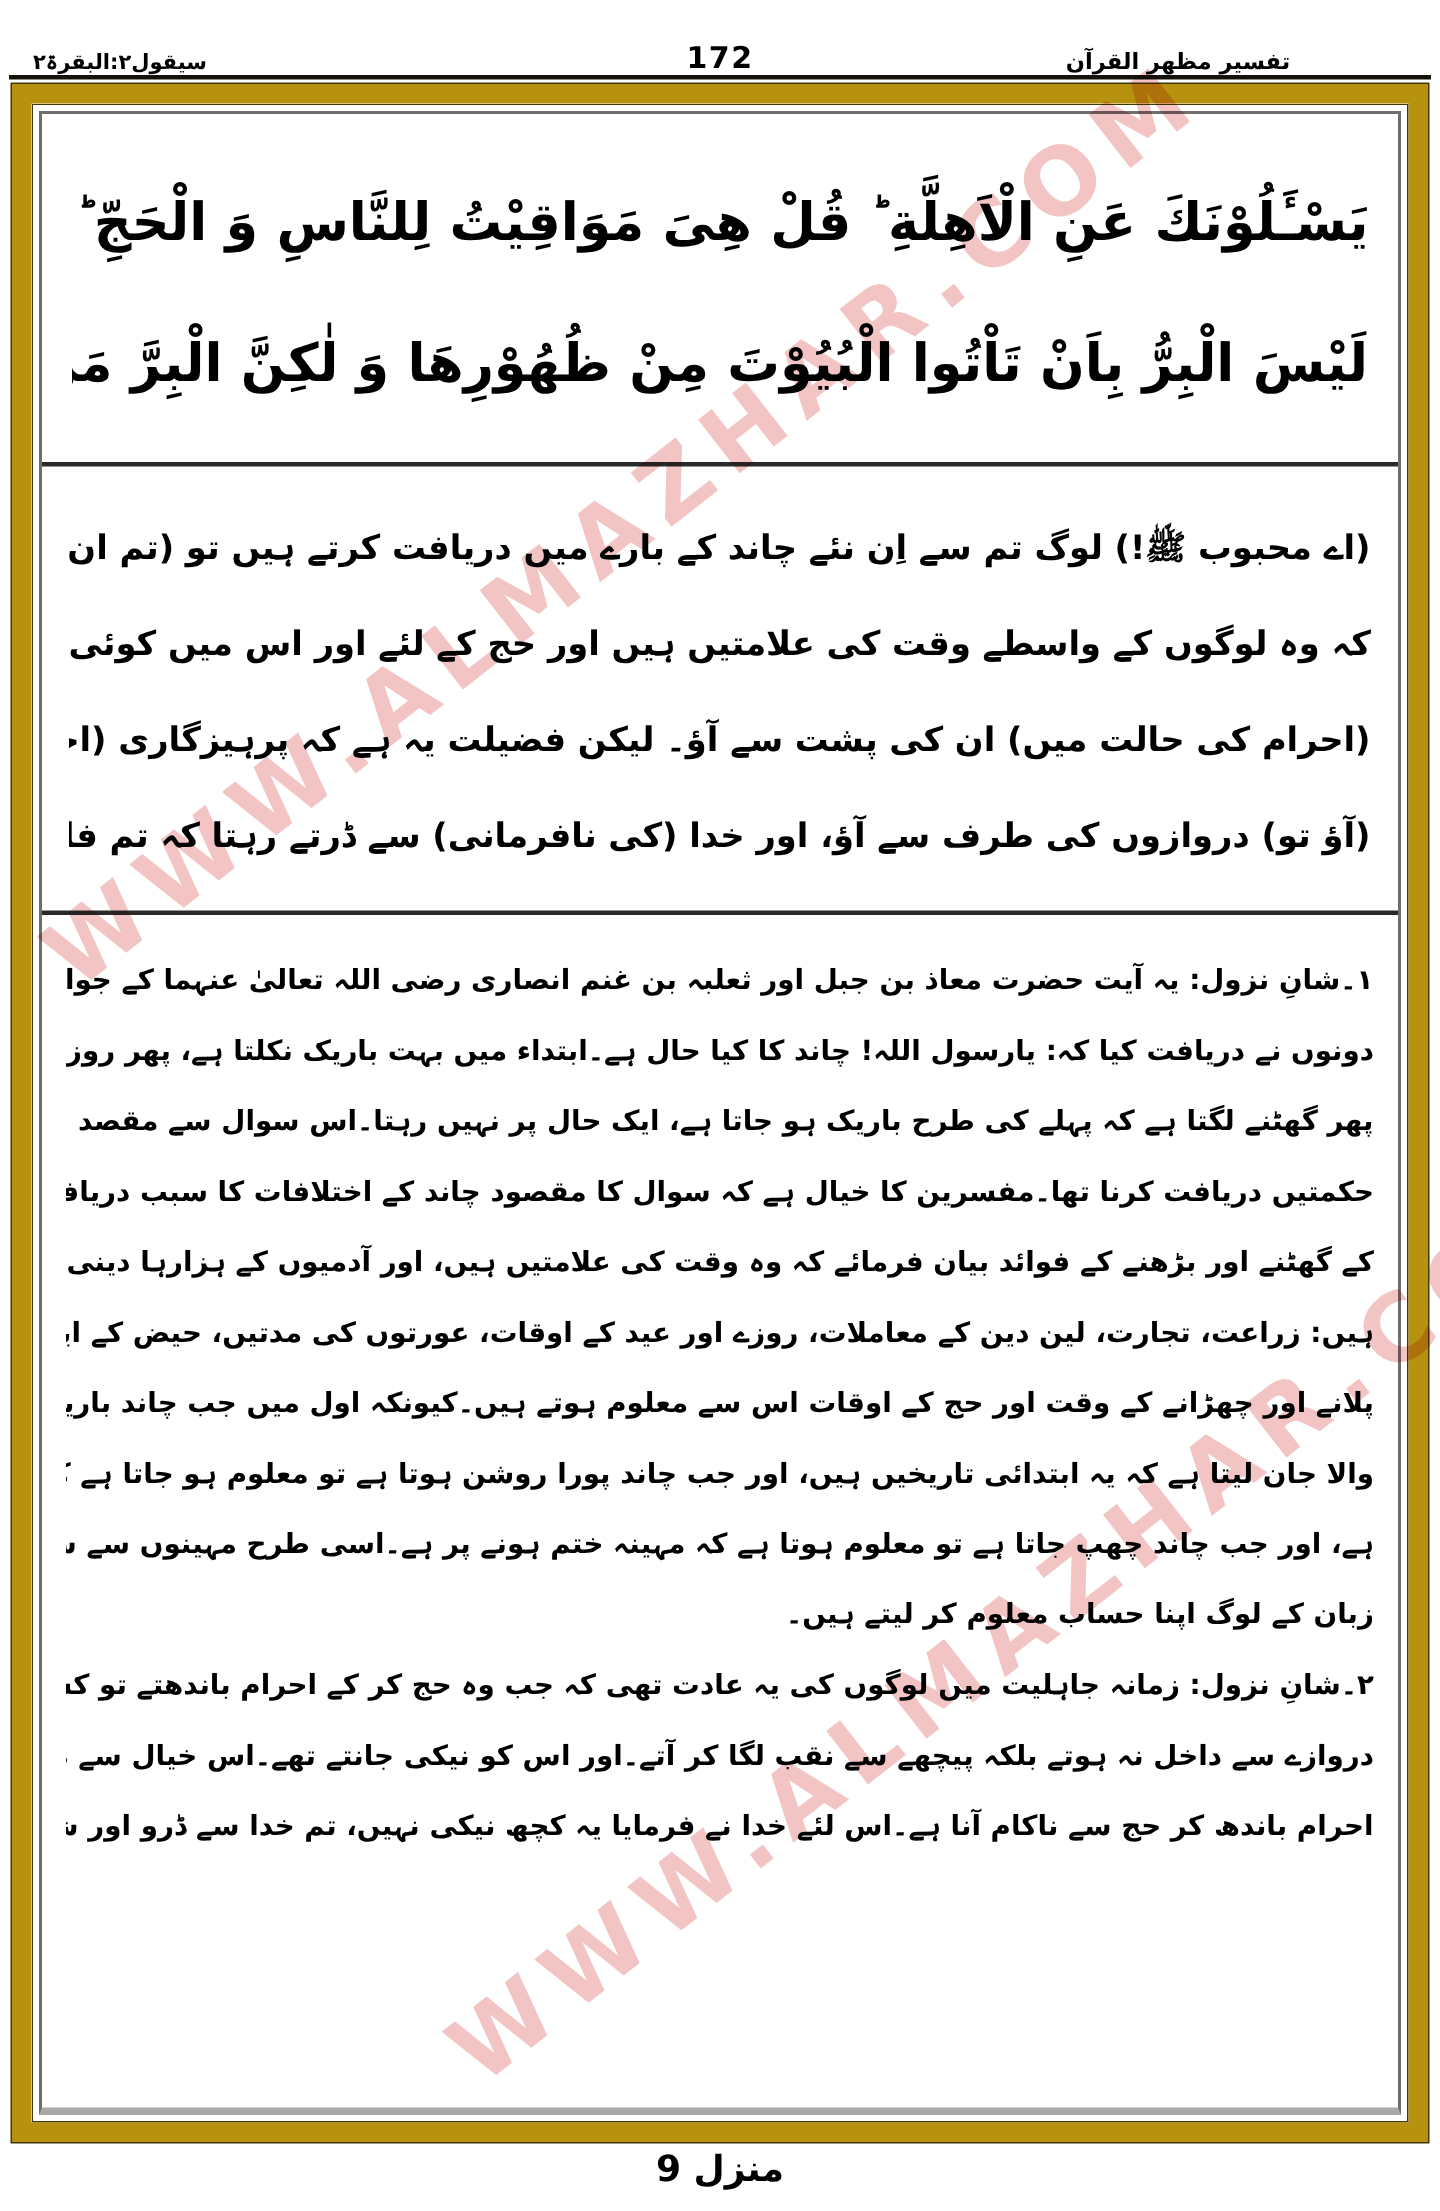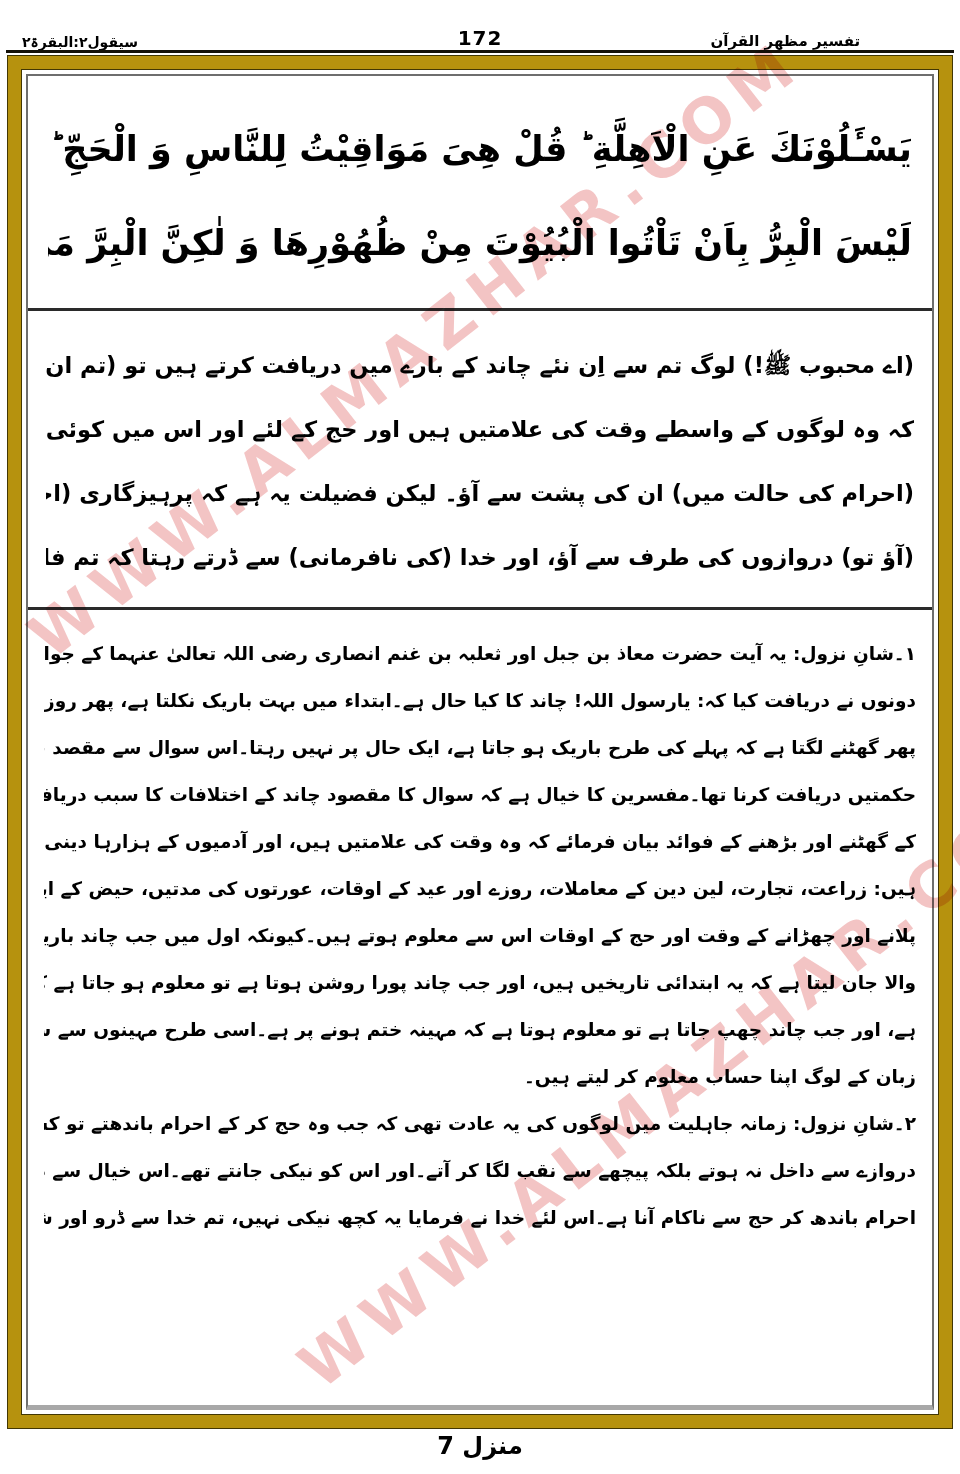--- a/index.html
+++ b/index.html
@@ -115,13 +115,13 @@
       <div class="c-line">دروازے سے داخل نہ ہوتے بلکہ پیچھے سے نقب لگا کر آتے۔اور اس کو نیکی جانتے تھے۔اس خیال سے دروازہ سے آنا گویا</div>
       <div class="c-line">احرام باندھ کر حج سے ناکام آنا ہے۔اس لئے خدا نے فرمایا یہ کچھ نیکی نہیں، تم خدا سے ڈرو اور شوق سے گھروں میں دروازہ</div>
     </div>
 
   </div>
 </div>
 
 <div class="watermark wm-1" dir="ltr">WWW.ALMAZHAR.COM</div>
 <div class="watermark wm-2" dir="ltr">WWW.ALMAZHAR.COM</div>
 
-<div class="footer">منزل 7</div>
+<div class="footer">منزل 9</div>
 
 </body></html>

